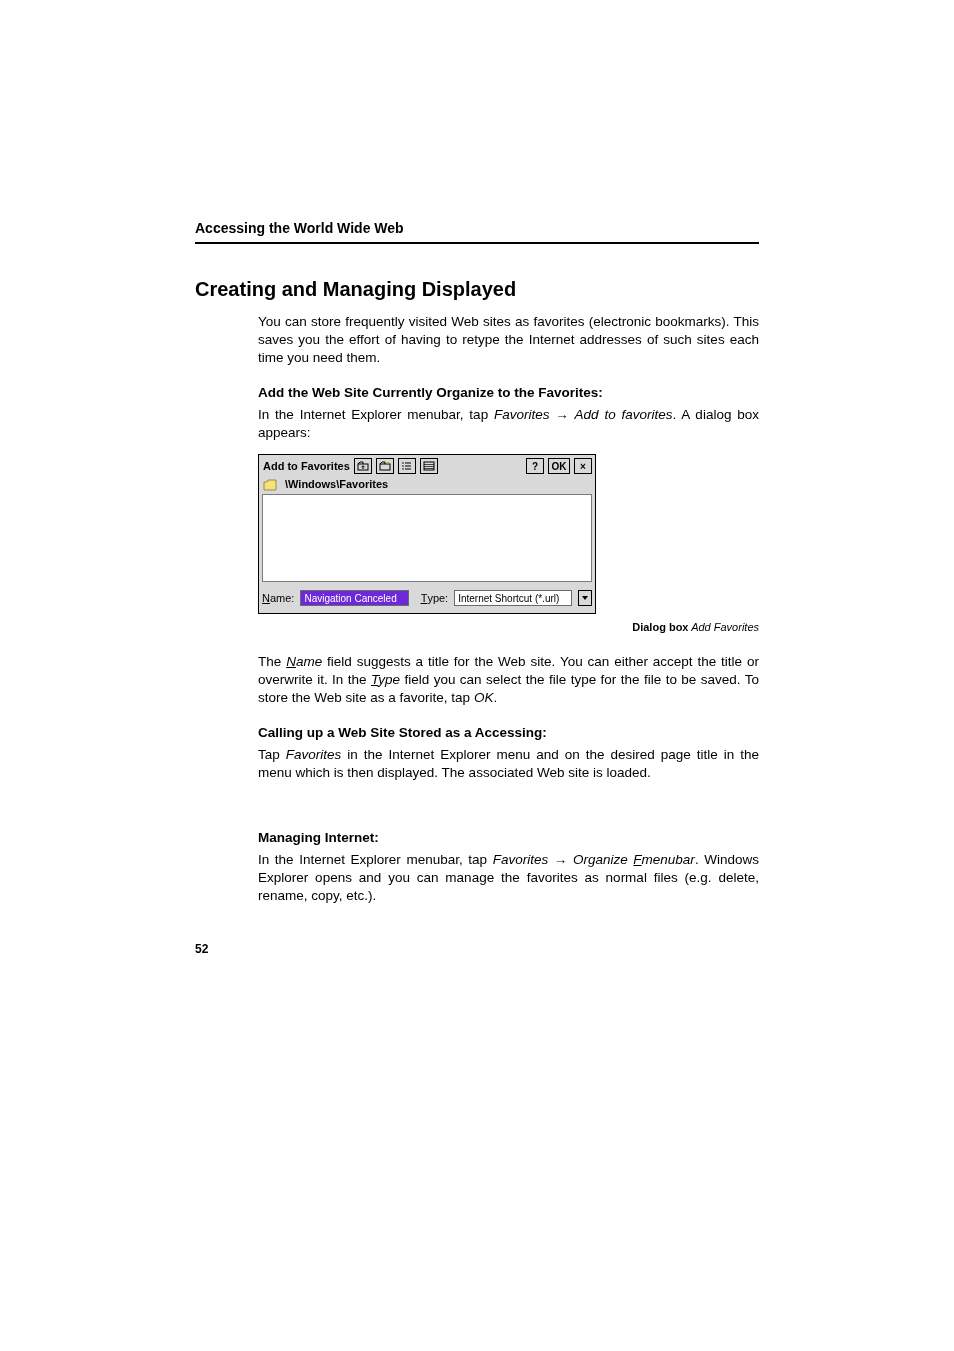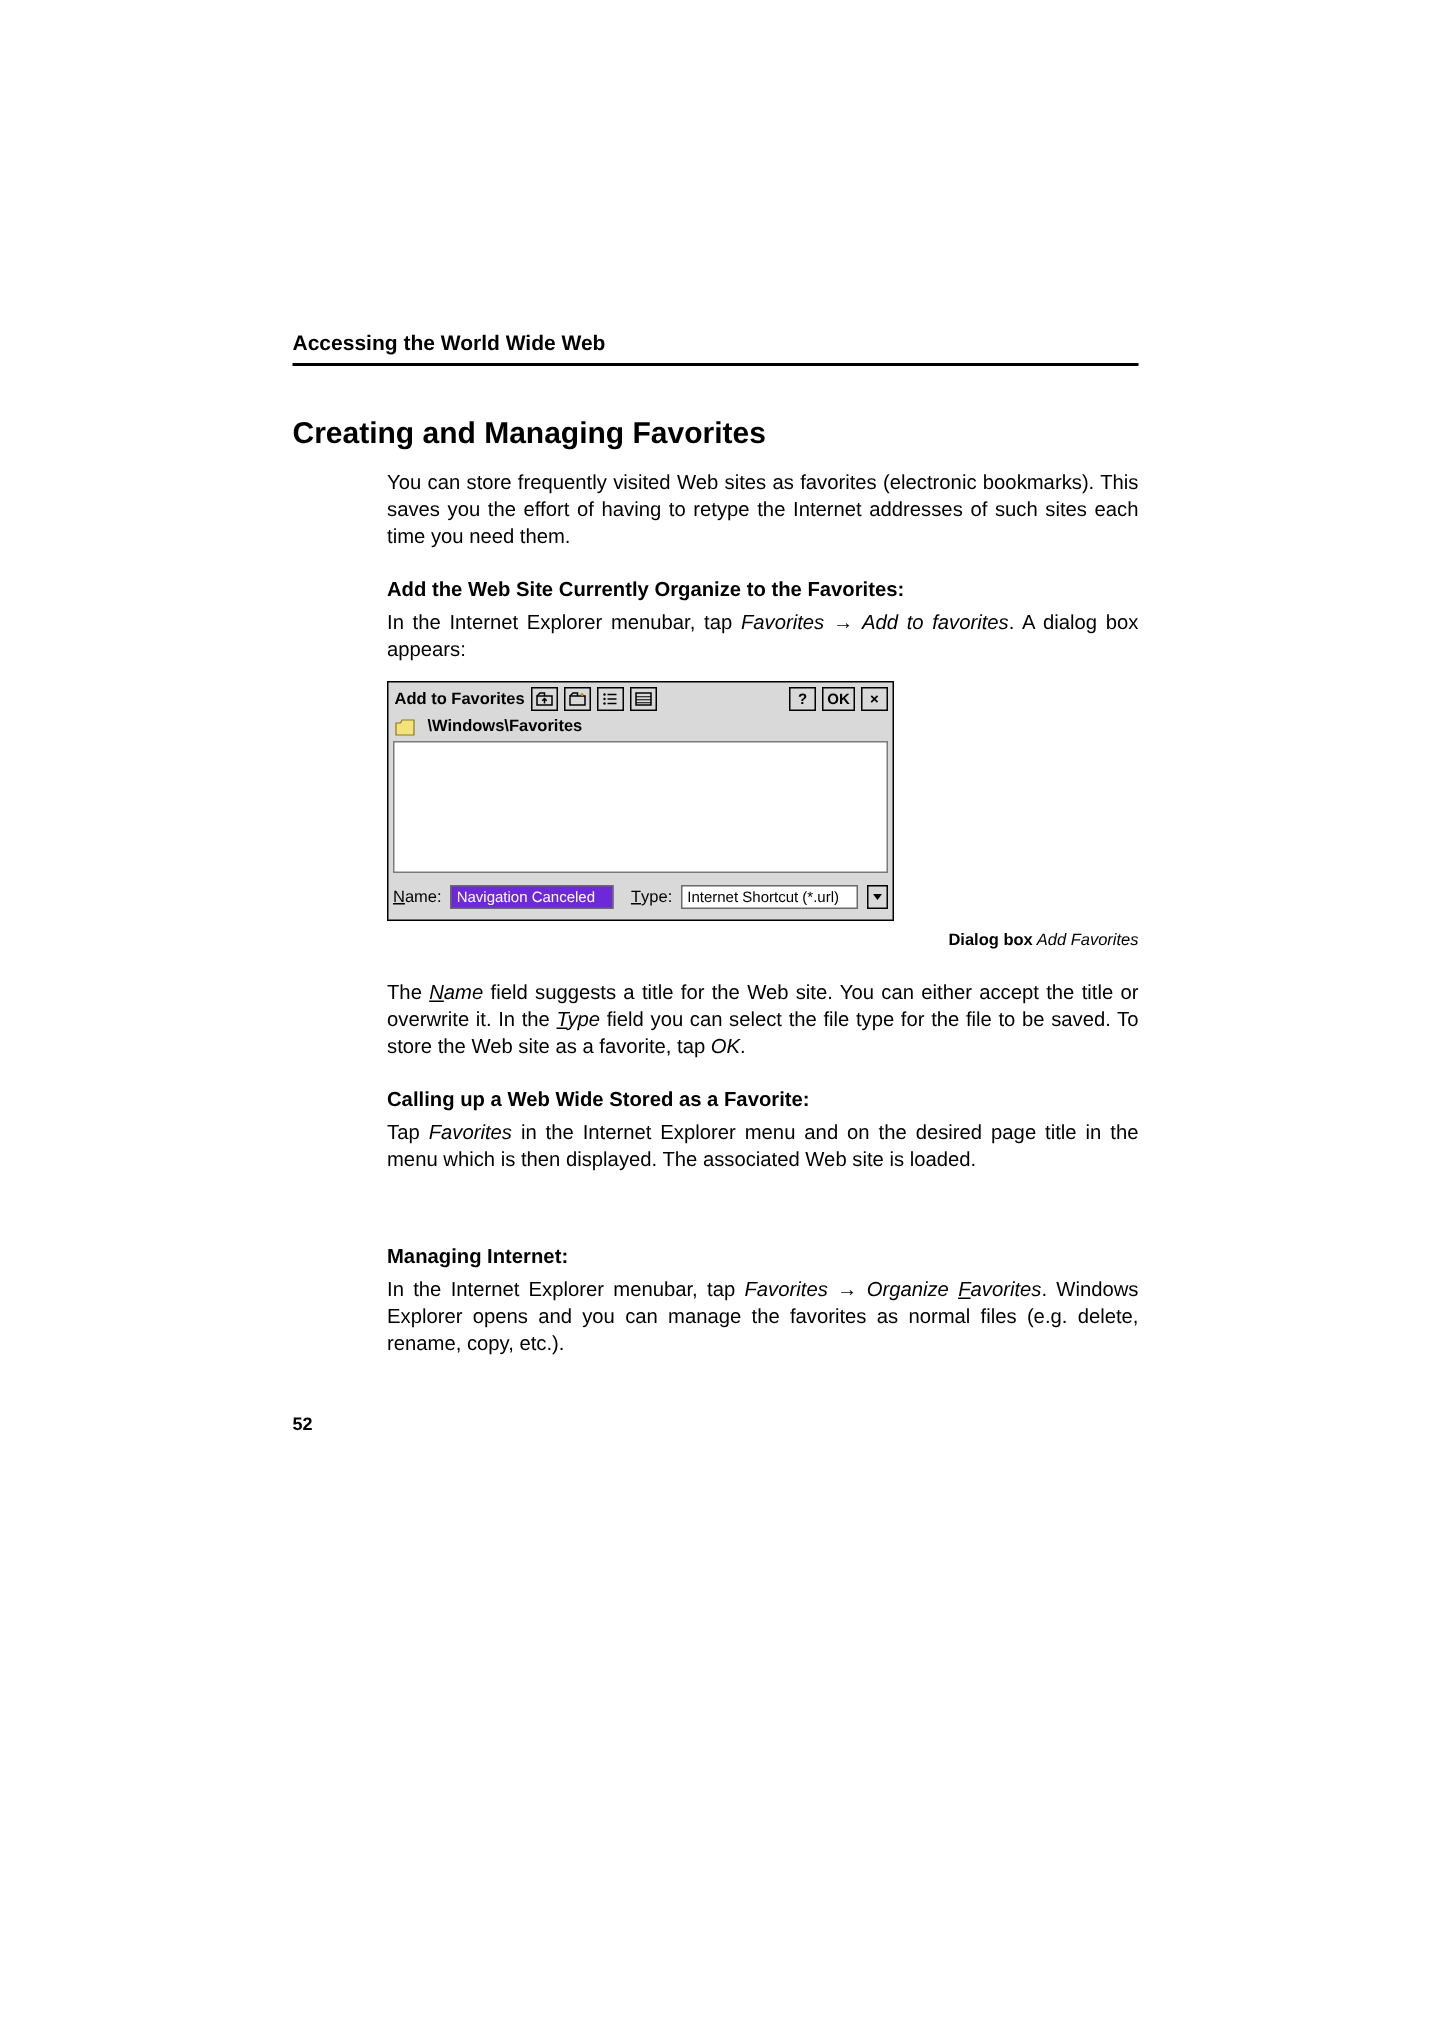--- a/index.html
+++ b/index.html
@@ -140,21 +140,21 @@
   .justify { text-align: justify; }
 </style>
 </head>
 <body>
 
 <div class="page">
 
   <div class="running-head">Accessing the World Wide Web</div>
   <hr class="rule">
 
-  <div class="h1">Creating and Managing Favorites</div>
+  <div class="h1">Creating and Managing Displayed</div>
 
   <div class="body-col">
 
     <p class="para">You can store frequently visited Web sites as favorites (electronic bookmarks). This saves you the effort of having to retype the Internet addresses of such sites each time you need them.</p>
 
     <div class="sub">Add the Web Site Currently Organize to the Favorites:</div>
     <p class="para">
       <span>In the Internet Explorer menubar, tap </span><span class="italic">Favorites</span><span class="arrow"> → </span><span class="italic">Add to favorites</span><span>. A dialog box appears:</span>
     </p>
 
@@ -239,28 +239,28 @@
     </div>
 
     <div class="caption">
       <span class="bold">Dialog box</span><span class="italic"> Add Favorites</span>
     </div>
 
     <p class="para">
       <span>The </span><span class="italic"><span class="u-letter">N</span><span>ame</span></span><span> field suggests a title for the Web site. You can either accept the title or overwrite it. In the </span><span class="italic"><span class="u-letter">T</span><span>ype</span></span><span> field you can select the file type for the file to be saved. To store the Web site as a favorite, tap </span><span class="italic">OK</span><span>.</span>
     </p>
 
-    <div class="sub">Calling up a Web Wide Stored as a Favorite:</div>
+    <div class="sub">Calling up a Web Site Stored as a Accessing:</div>
     <p class="para">
       <span>Tap </span><span class="italic">Favorites</span><span> in the Internet Explorer menu and on the desired page title in the menu which is then displayed. The associated Web site is loaded.</span>
     </p>
 
     <br>
 
     <div class="sub">Managing Internet:</div>
     <p class="para justify">
-      <span>In the Internet Explorer menubar, tap </span><span class="italic">Favorites</span><span class="arrow">  → </span><span class="italic"><span>Organize </span><span class="u-letter">F</span><span>avorites</span></span><span>. Windows Explorer opens and you can manage the favorites as normal files (e.g. delete, rename, copy, etc.).</span>
+      <span>In the Internet Explorer menubar, tap </span><span class="italic">Favorites</span><span class="arrow">  → </span><span class="italic"><span>Organize </span><span class="u-letter">F</span><span>menubar</span></span><span>. Windows Explorer opens and you can manage the favorites as normal files (e.g. delete, rename, copy, etc.).</span>
     </p>
 
   </div>
 
   <div class="page-num">52</div>
 </div>
 
 </body></html>

